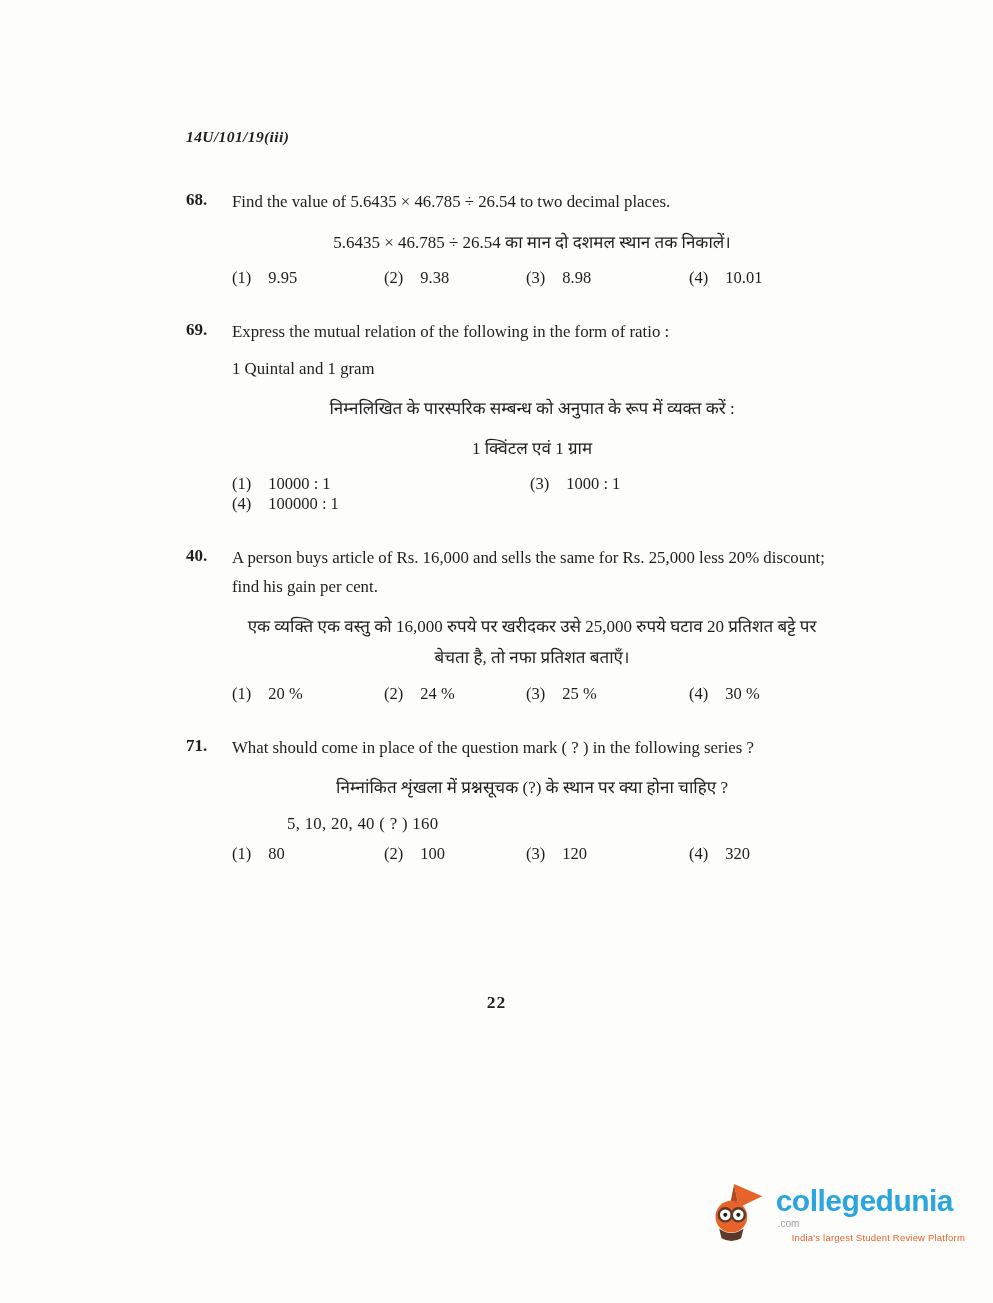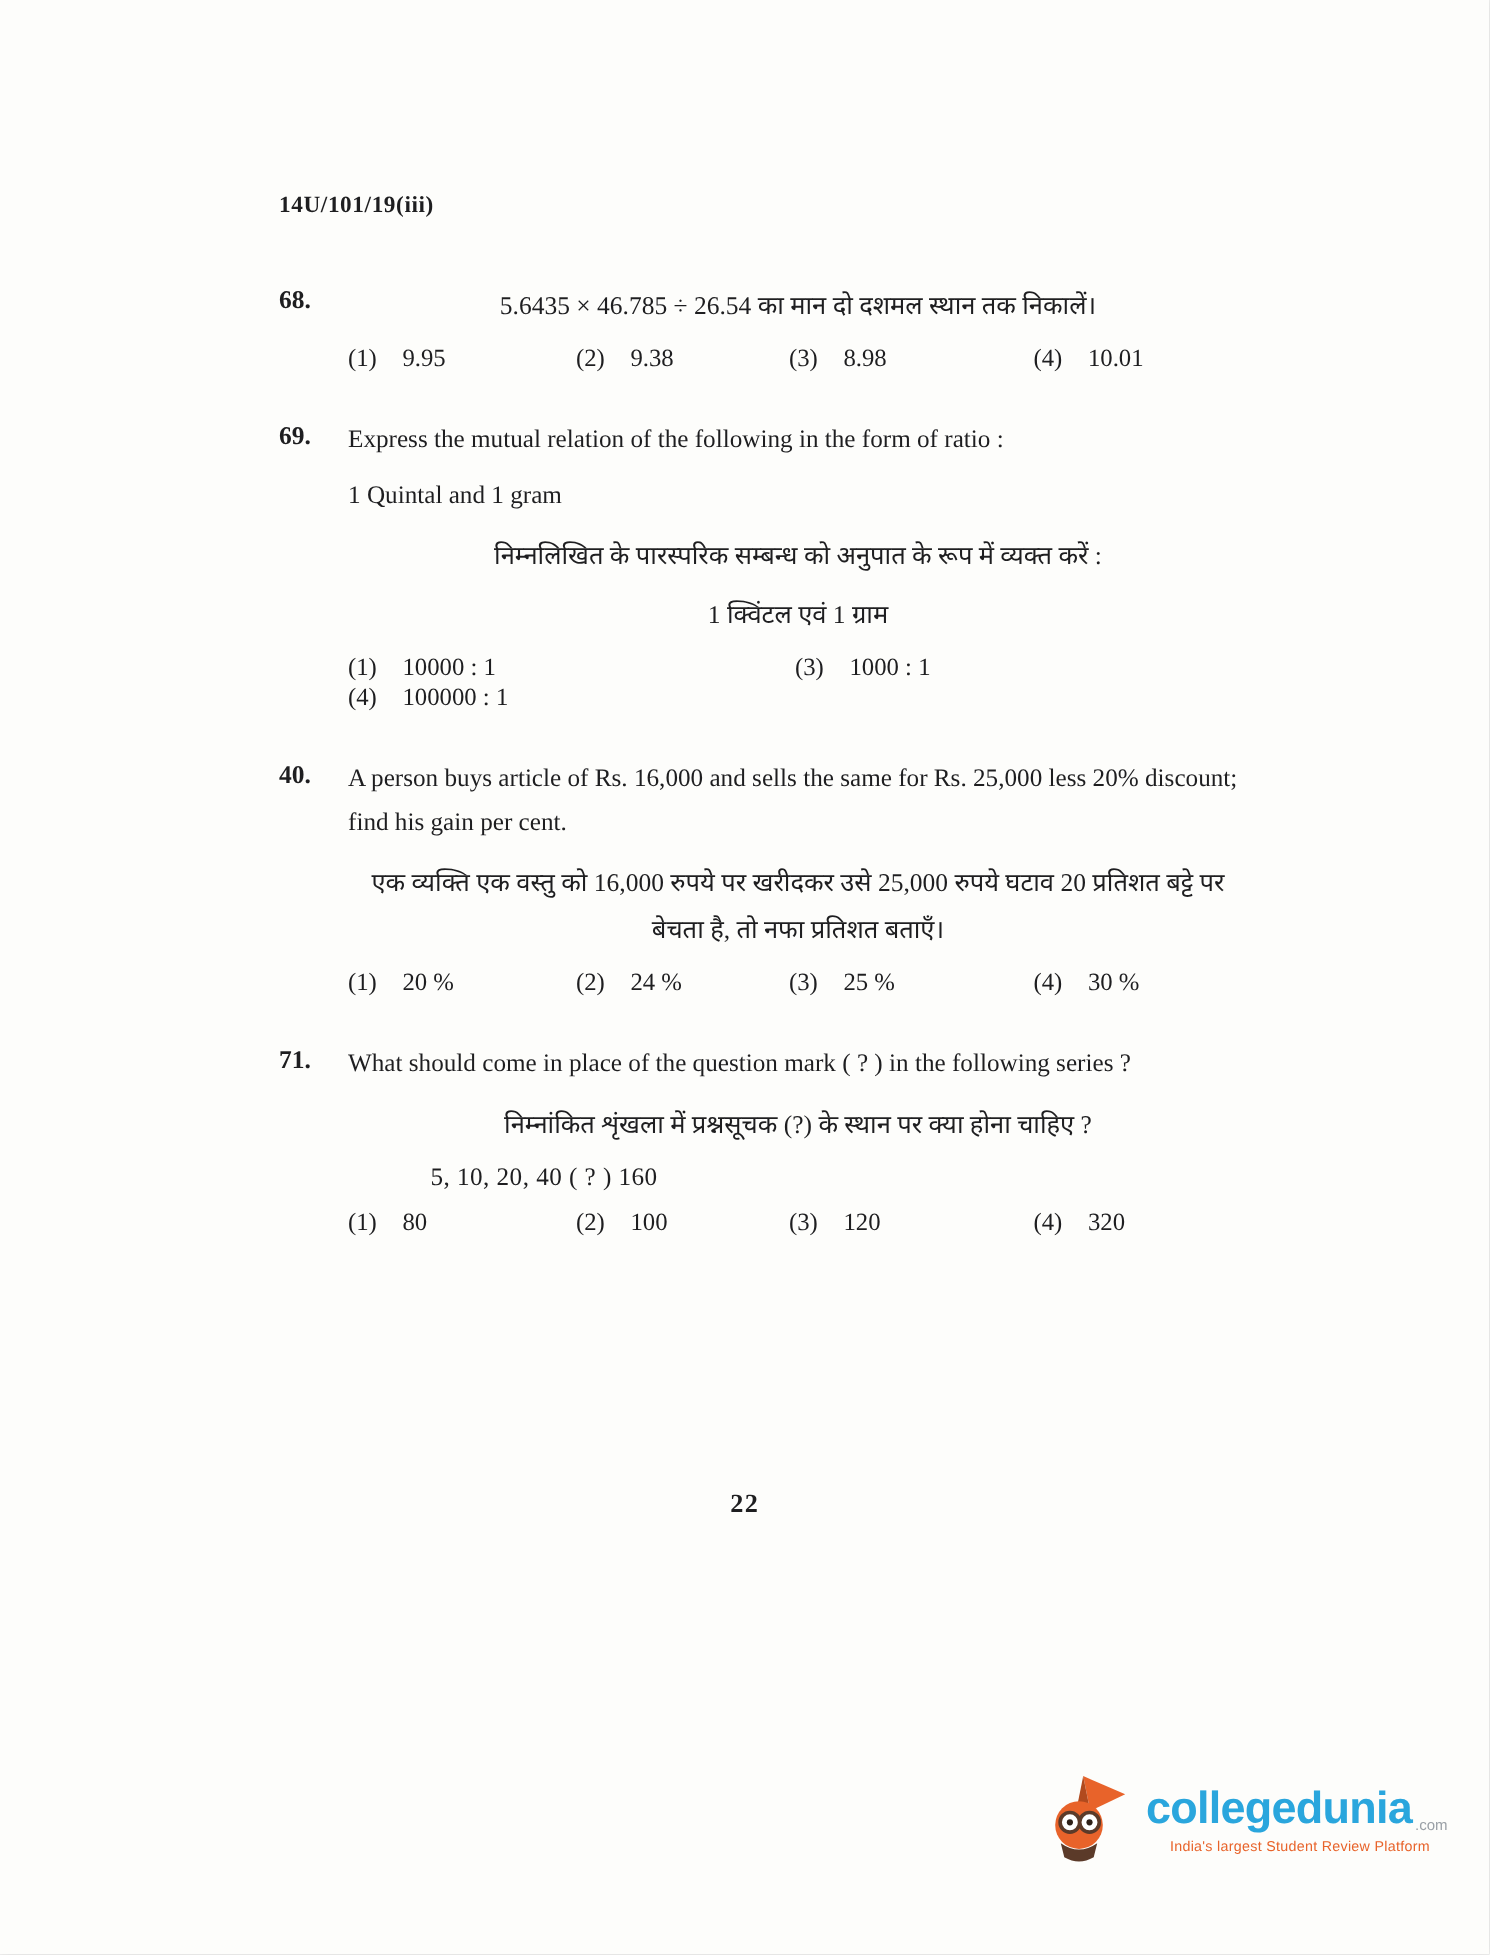--- a/index.html
+++ b/index.html
@@ -15,20 +15,21 @@
     box-shadow: 0 0 6px rgba(0,0,0,.25);
   }
   .content { padding: 128px 150px 0 186px; }
 
   .doc-code {
     font-weight: bold;
     font-size: 15.5px;
     letter-spacing: .4px;
     margin-bottom: 42px;
     font-family: "Liberation Serif", serif;
+    font-style: italic;
   }
 
   .question { display: flex; margin-bottom: 30px; }
   .qnum {
     width: 46px; flex-shrink: 0;
     font-weight: bold; font-size: 17px;
     padding-top: 2px;
   }
   .qbody { flex: 1; max-width: 600px; }
   .qbody p { font-size: 16.8px; line-height: 1.7; margin-bottom: 10px; }
@@ -70,21 +71,21 @@
   .logo {
     position: absolute;
     right: 28px;
     top: 1182px;
     display: flex;
     align-items: center;
     gap: 12px;
   }
   .logo .mascot { width: 56px; height: 62px; }
   .logo .wordblock { display: flex; flex-direction: column; }
-  .logo .wordline { display: flex; align-items: flex-end; }
+  .logo .wordline { display: flex; align-items: flex-start; flex-direction: column; }
   .logo .brand {
     font-family: "Liberation Sans", sans-serif;
     font-weight: bold;
     font-size: 30px;
     letter-spacing: -0.5px;
   }
   .logo .suffix {
     font-family: "Liberation Sans", sans-serif;
     font-size: 10px;
     color: #9aa0a6;
@@ -102,20 +103,21 @@
 <body>
 
 <div class="page">
   <div class="content">
 
     <div class="doc-code">14U/101/19(iii)</div>
 
     <div class="question">
       <div class="qnum">68.</div>
       <div class="qbody">
+        <p class="en">Find the value of 5.6435 × 46.785 ÷ 26.54 to two decimal places.</p>
         <p class="hi">5.6435 × 46.785 ÷ 26.54 का मान दो दशमल स्थान तक निकालें।</p>
         <div class="opts4">
           <div class="opt">
             <span class="olabel">(1)</span><span class="oval">9.95</span>
           </div>
           <div class="opt">
             <span class="olabel">(2)</span><span class="oval">9.38</span>
           </div>
           <div class="opt">
             <span class="olabel">(3)</span><span class="oval">8.98</span>

